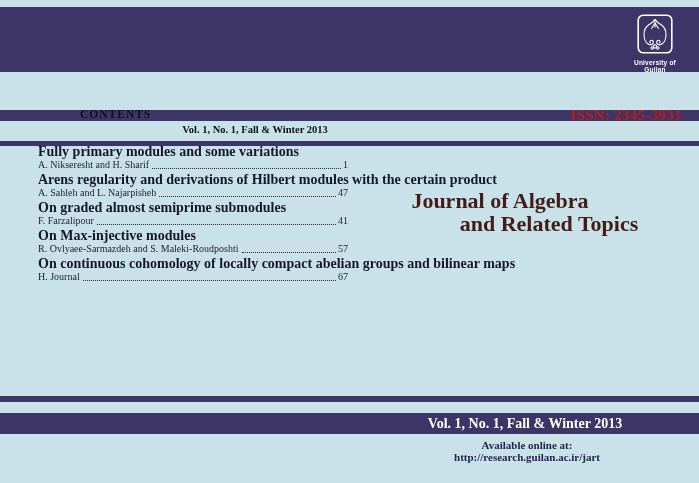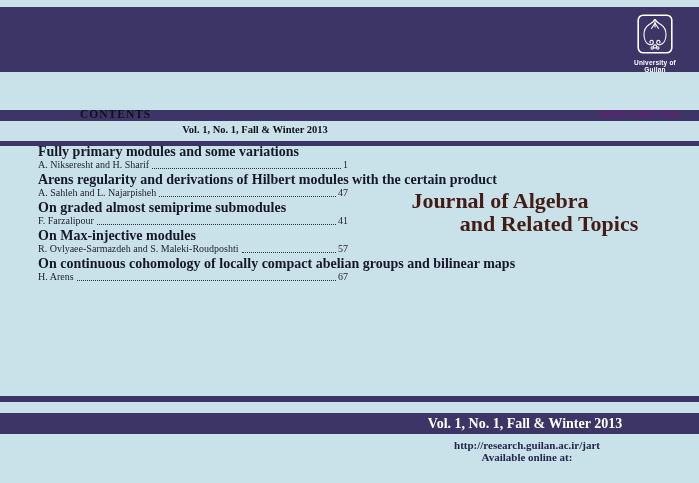--- a/index.html
+++ b/index.html
@@ -23,21 +23,21 @@
   .logo-emblem { display: inline-block; width: 36px; height: 40px; }
   .logo-caption {
     margin-top: 1px;
     font-family: "Liberation Sans", sans-serif;
     font-size: 6.5px; line-height: 7px; font-weight: bold;
     color: #ffffff; letter-spacing: .2px;
   }
 
   .issn-text {
     position: absolute; top: 107px; right: 17px;
-    font-size: 11px; font-weight: bold; color: #701a75; letter-spacing: .3px;
+    font-size: 15px; font-weight: bold; color: #b91c1c; letter-spacing: .3px;
   }
 
   .contents-heading {
     position: absolute; left: 40px; top: 108px;
     font-size: 11.5px; font-weight: bold; color: #101018; letter-spacing: 1px; margin-left: 40px;
   }
   .contents-issue {
     position: absolute; left: 170px; top: 124px; width: 170px; text-align: center;
     font-size: 10.5px; font-weight: bold; color: #101018;
   }
@@ -139,33 +139,33 @@
       <div class="toc-line">
         <span class="toc-authors">R. Ovlyaee-Sarmazdeh and S. Maleki-Roudposhti</span>
         <span class="toc-dots"></span>
         <span class="toc-page">57</span>
       </div>
     </div>
 
     <div class="toc-entry">
       <div class="toc-title">On continuous cohomology of locally compact abelian groups and bilinear maps</div>
       <div class="toc-line">
-        <span class="toc-authors">H. Arens</span>
+        <span class="toc-authors">H. Journal</span>
         <span class="toc-dots"></span>
         <span class="toc-page">67</span>
       </div>
     </div>
 
   </div>
 
   <div class="journal-title-line1">Journal of Algebra</div>
   <div class="journal-title-line2">and Related Topics</div>
 
   <div class="band band-rule3"></div>
   <div class="band band-issue"></div>
   <div class="footer-issue">Vol. 1, No. 1, Fall &amp; Winter 2013</div>
 
   <div class="available">
+    <div>Available online at:</div>
     <div>http://research.guilan.ac.ir/jart</div>
-    <div>Available online at:</div>
   </div>
 
 </div>
 
 </body></html>

